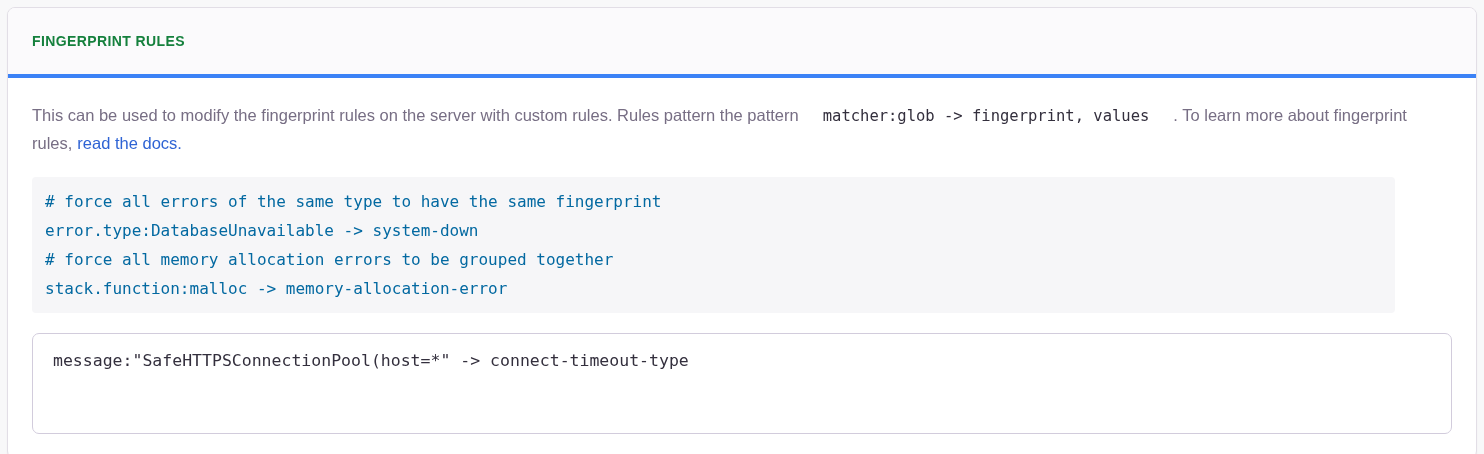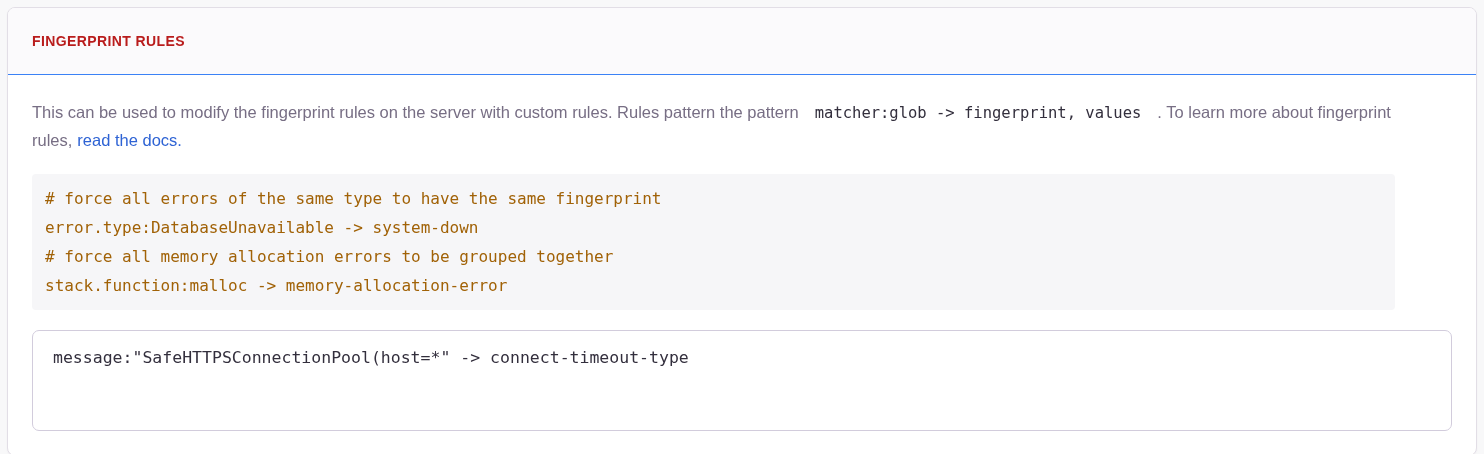--- a/index.html
+++ b/index.html
@@ -12,57 +12,57 @@
   }
   .panel {
     background: #ffffff;
     border: 1px solid #e2dee6;
     border-radius: 8px;
     box-shadow: 0 1px 2px rgba(43, 34, 51, 0.04);
     overflow: hidden;
   }
   .panel-header {
     background: #fbfafc;
-    border-bottom: 1px solid #3b82f6;
+    border-bottom: 4px solid #3b82f6;
     padding: 23px 24px;
-    color: #b91c1c;
+    color: #15803d;
     font-size: 14px;
     font-weight: bold;
     line-height: 20px;
     letter-spacing: 0.4px;
     text-transform: uppercase;
   }
   .panel-body { padding: 24px; }
   .description {
     color: #776e84;
     font-size: 16.5px;
     line-height: 27px;
     margin-bottom: 20px;
   }
   .inline-code {
     font-family: "DejaVu Sans Mono", "Liberation Mono", monospace;
     font-size: 15.5px;
     color: #332f3d;
-    margin: 0 16px;
+    margin: 0 24px;
   }
   .docs-link {
     color: #2e63d4;
     text-decoration: none;
     margin-left: 5px;
     cursor: pointer;
   }
   .code-example {
     background: #f6f6f8;
     border-radius: 4px;
     padding: 10px 16px 10px 13px;
     margin: 0 57px 20px 0;
     font-family: "DejaVu Sans Mono", "Liberation Mono", monospace;
     font-size: 16px;
     line-height: 29px;
-    color: #a16207;
+    color: #0369a1;
     white-space: pre;
     overflow-x: auto;
   }
   .rules-textarea {
     display: block;
     width: 100%;
     height: 101px;
     background: #ffffff;
     border: 1px solid #d2ccdc;
     border-radius: 7px;

